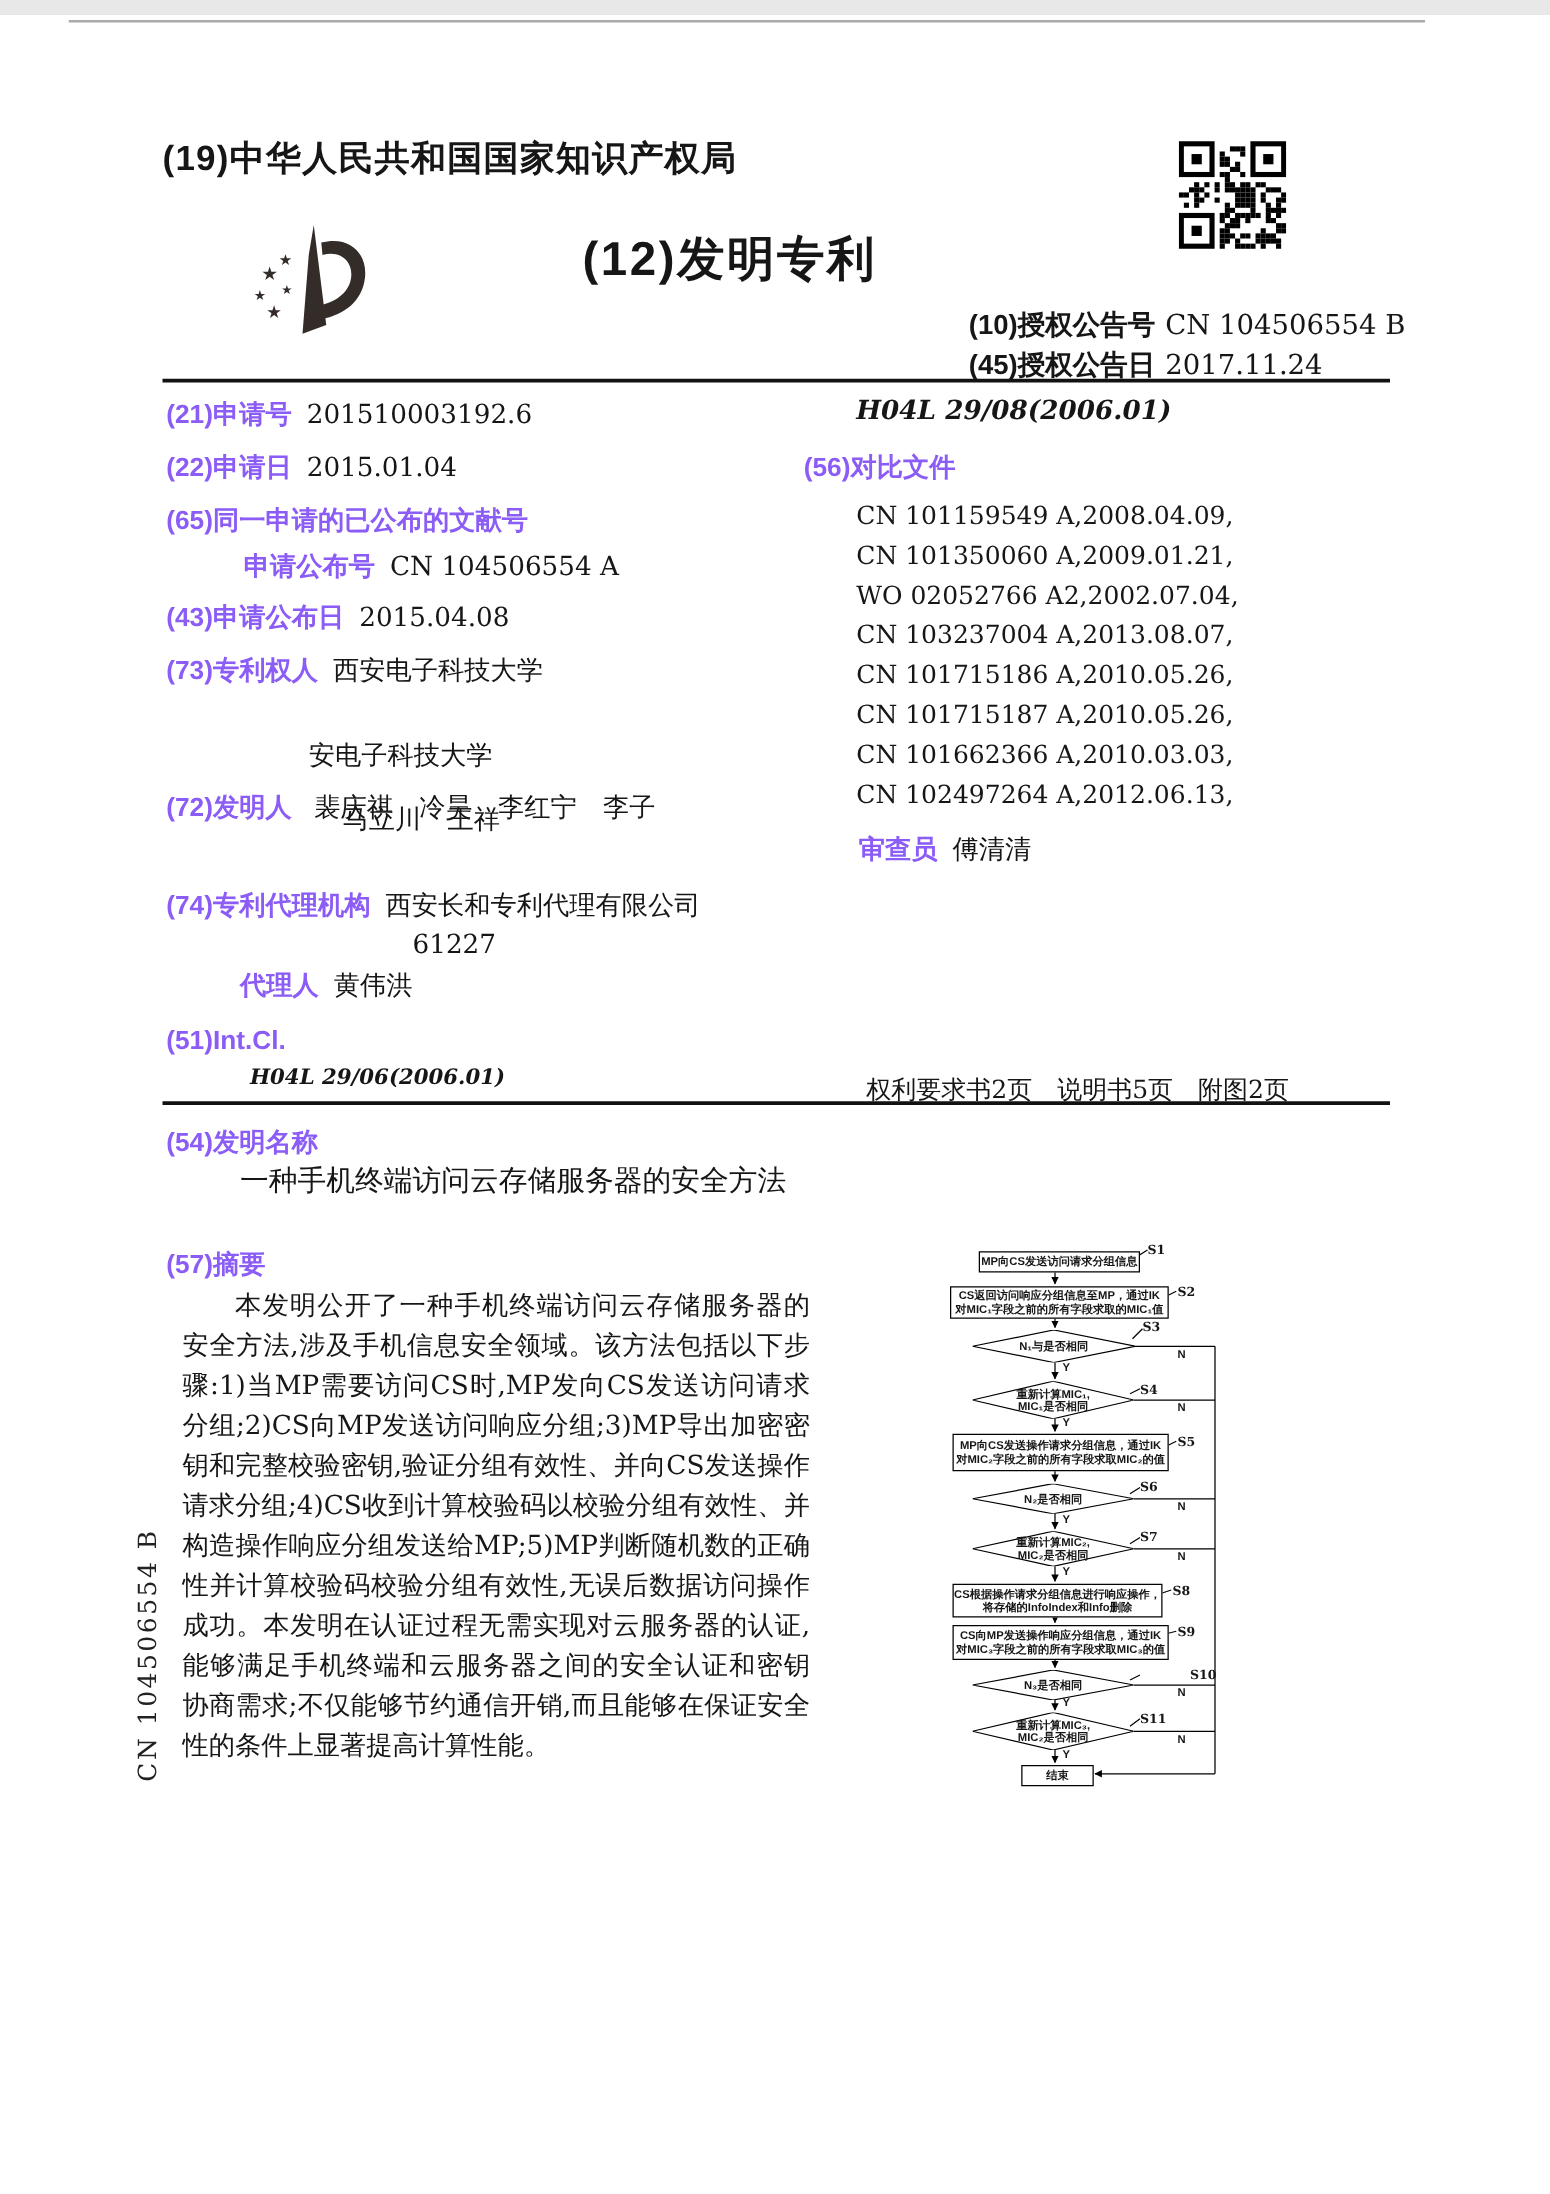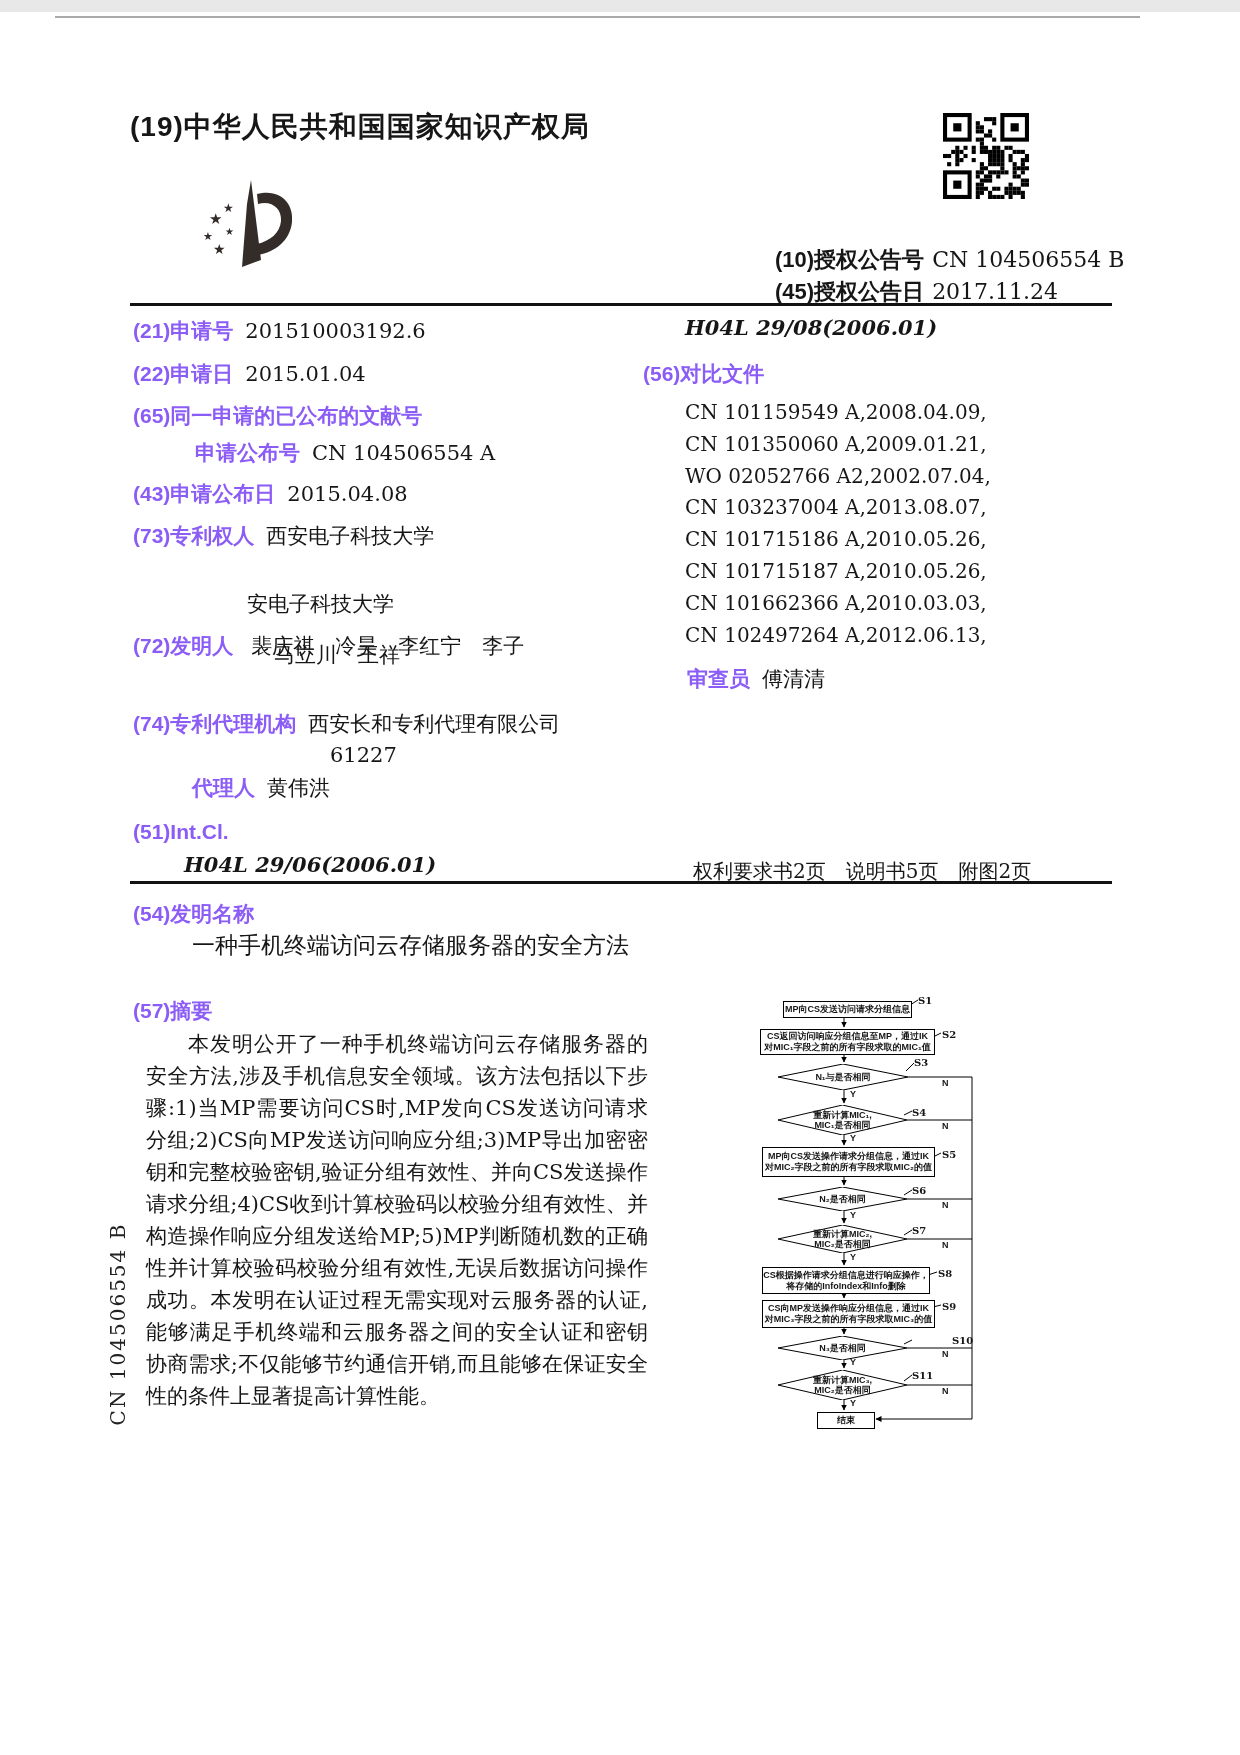--- a/index.html
+++ b/index.html
@@ -64,20 +64,21 @@
         <path d="M62,16 C86,10 99,26 97,44 C95,63 80,74 63,77 L62,66 C75,63 85,55 86,43 C87,30 76,22 63,26 Z"></path>
         <text x="14" y="46" font-size="15">★</text>
         <text x="28" y="34" font-size="12">★</text>
         <text x="8" y="62" font-size="11">★</text>
         <text x="30" y="57" font-size="10">★</text>
         <text x="18" y="76" font-size="14">★</text>
       </g>
     </svg>
   </div>
 
+  <div id="doc-type">(12)发明专利</div>
 
   <div class="abs" style="left:943px;top:100px;">
     <svg id="qr-svg" viewBox="0 0 84 84" width="86" height="88">
       <rect x="0" y="0" width="84" height="84" fill="#fff"></rect>
       <g id="qr-modules" fill="#000">
           <rect x="40" y="4" width="4" height="4"></rect>
           <rect x="44" y="4" width="4" height="4"></rect>
           <rect x="48" y="4" width="4" height="4"></rect>
           <rect x="32" y="8" width="4" height="4"></rect>
           <rect x="48" y="8" width="4" height="4"></rect>
@@ -254,21 +255,21 @@
   </div>
   <div class="item" style="left:330px;top:731px;">
     <span class="val" style="margin-left:0;">61227</span>
   </div>
   <div class="item" style="left:192px;top:762px;">
     <span class="lbl">代理人</span><span class="val">黄伟洪</span>
   </div>
   <div class="item" style="left:133px;top:808px;">
     <span class="lbl">(51)Int.Cl.</span>
   </div>
-  <div class="item ipc" style="left:184px;top:840px;font-size:21px;">H04L 29/06(2006.01)</div>
+  <div class="item ipc" style="left:200px;top:840px;font-size:17px;">H04L 29/06(2006.01)</div>
 
   <div class="item ipc" style="left:685px;top:303px;font-size:21px;">H04L 29/08(2006.01)</div>
   <div class="item" style="left:643px;top:348px;">
     <span class="lbl">(56)对比文件</span>
   </div>
   <div class="cits">
     <div>CN 101159549 A,2008.04.09,</div>
     <div>CN 101350060 A,2009.01.21,</div>
     <div>WO 02052766 A2,2002.07.04,</div>
     <div>CN 103237004 A,2013.08.07,</div>

